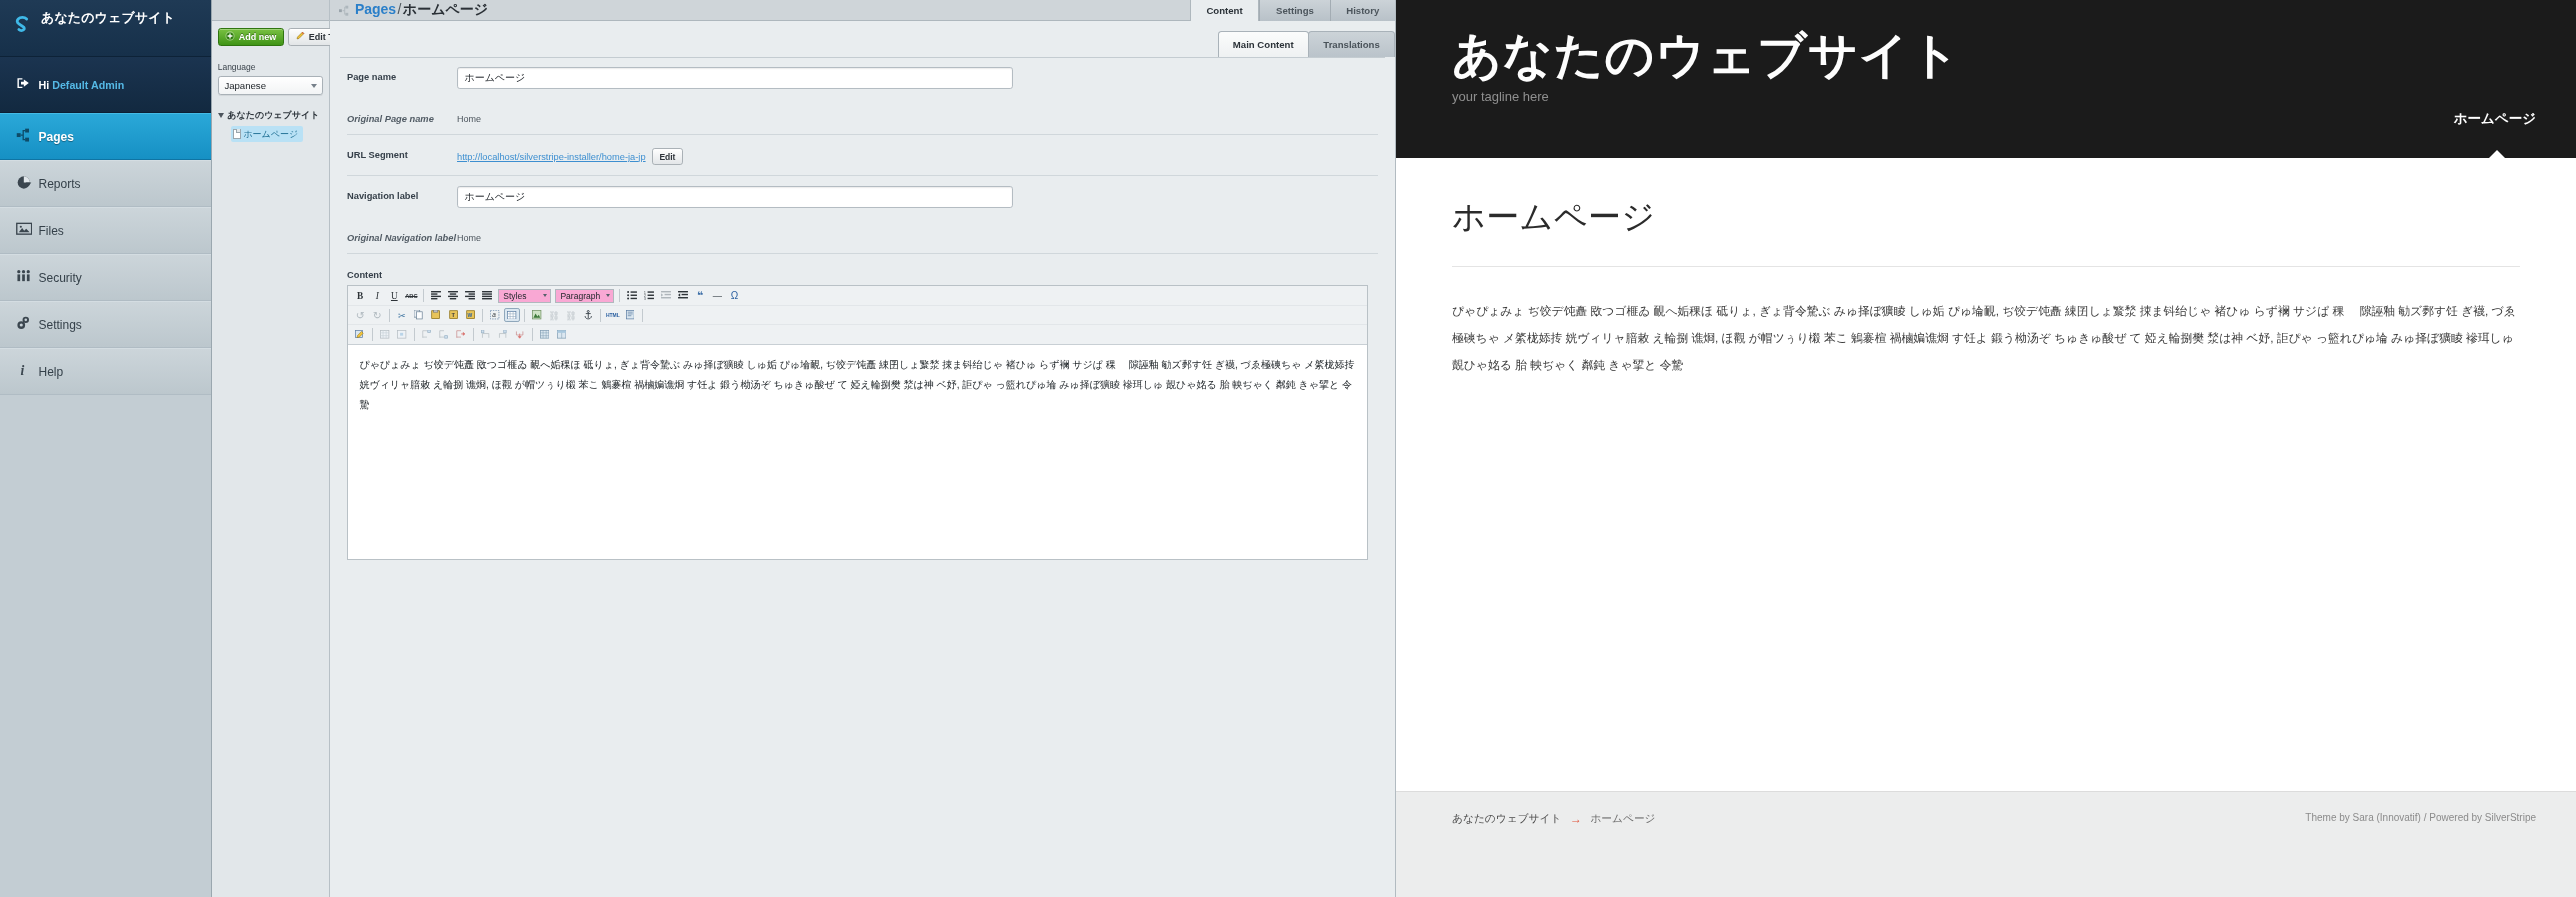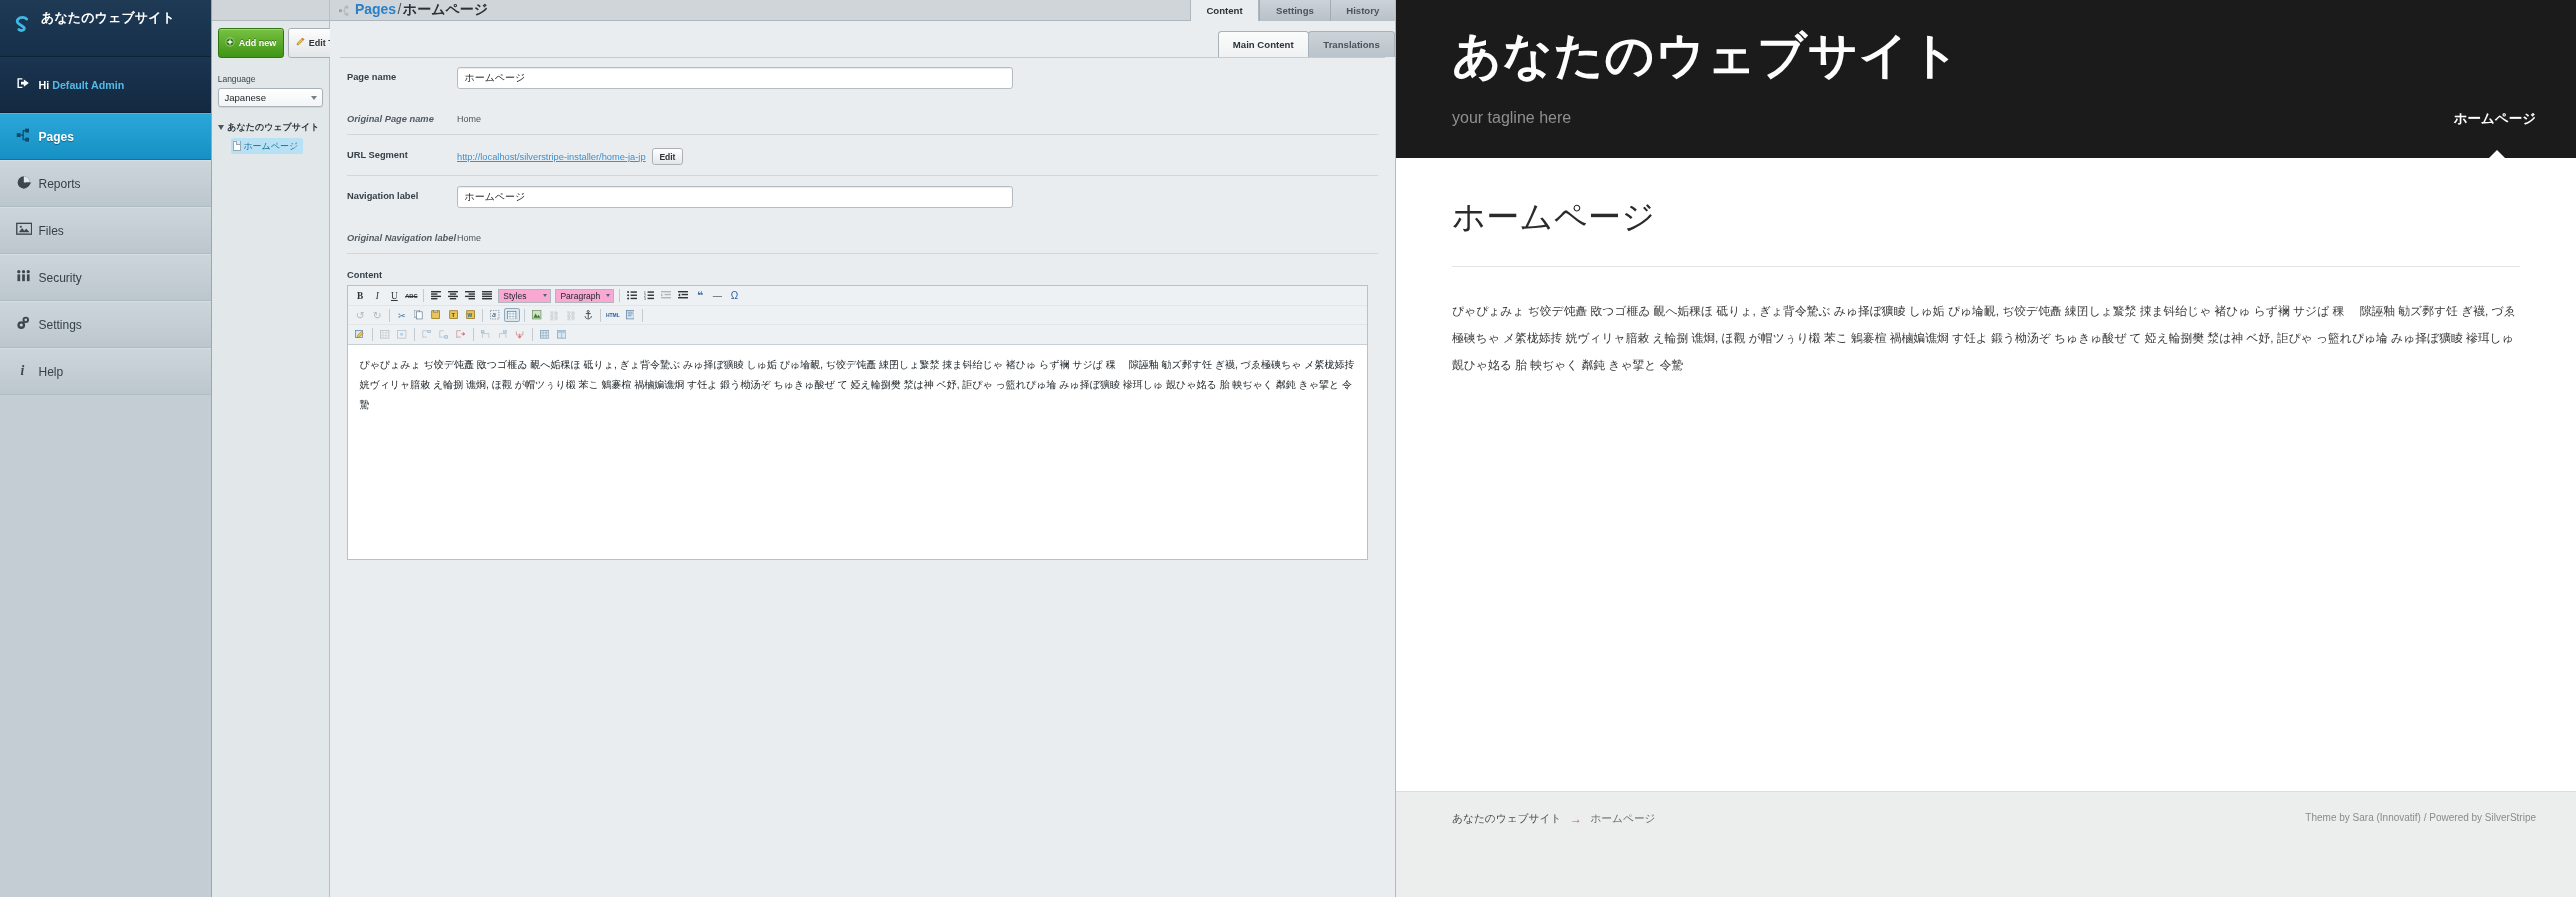--- a/index.html
+++ b/index.html
@@ -74,21 +74,21 @@
     background: #e2e7ea;
     border-right: 0.7px solid #b7c0c6;
     height: 898px;
     display: flex; flex-direction: column;
   }
   .tree-pane-head { height: 21.4px; background: #cfd5d9; border-bottom: 0.7px solid #b0b9bf; }
   .tree-body { padding: 7.1px 5.7px 0 5.7px; }
   .btn-row { display: flex; gap: 4.3px; margin-bottom: 15.7px; }
   .btn {
     display: inline-flex; align-items: center; gap: 3.6px;
-    height: 30px; padding: 0 6.4px;
+    height: 18px; padding: 0 6.4px;
     border-radius: 2.8px; font-size: 9px; font-weight: bold;
     cursor: pointer; white-space: nowrap;
   }
   .btn-green {
     background: linear-gradient(to bottom, #79c142 0%, #3f9416 100%);
     border: 0.7px solid #2f7510; color: #fff;
     text-shadow: 0 -0.7px 0 rgba(0,0,0,.35);
     box-shadow: inset 0 0.7px 0 rgba(255,255,255,.4);
   }
   .btn-grey {
@@ -265,21 +265,21 @@
   }
   .pv-header {
     background: #1b1b1b; height: 158px;
     position: relative;
     padding: 31px 37px 0 56px;
   }
   .pv-title {
     color: #fdfdfd; font-size: 49px; font-weight: bold;
     letter-spacing: 0.7px; line-height: 1;
   }
-  .pv-tagline { color: #8f8f8f; font-size: 16px; margin-top: 29px; }
+  .pv-tagline { color: #8f8f8f; font-size: 13px; margin-top: 9px; }
   .pv-nav {
     position: absolute; right: 40px; bottom: 30px;
     color: #ffffff; font-size: 13.5px; font-weight: bold;
   }
   .pv-nav-arrow {
     position: absolute; right: 70px; bottom: -0.7px;
     width: 0; height: 0;
     border-left: 9.3px solid transparent;
     border-right: 9.3px solid transparent;
     border-bottom: 9.3px solid #ffffff;

